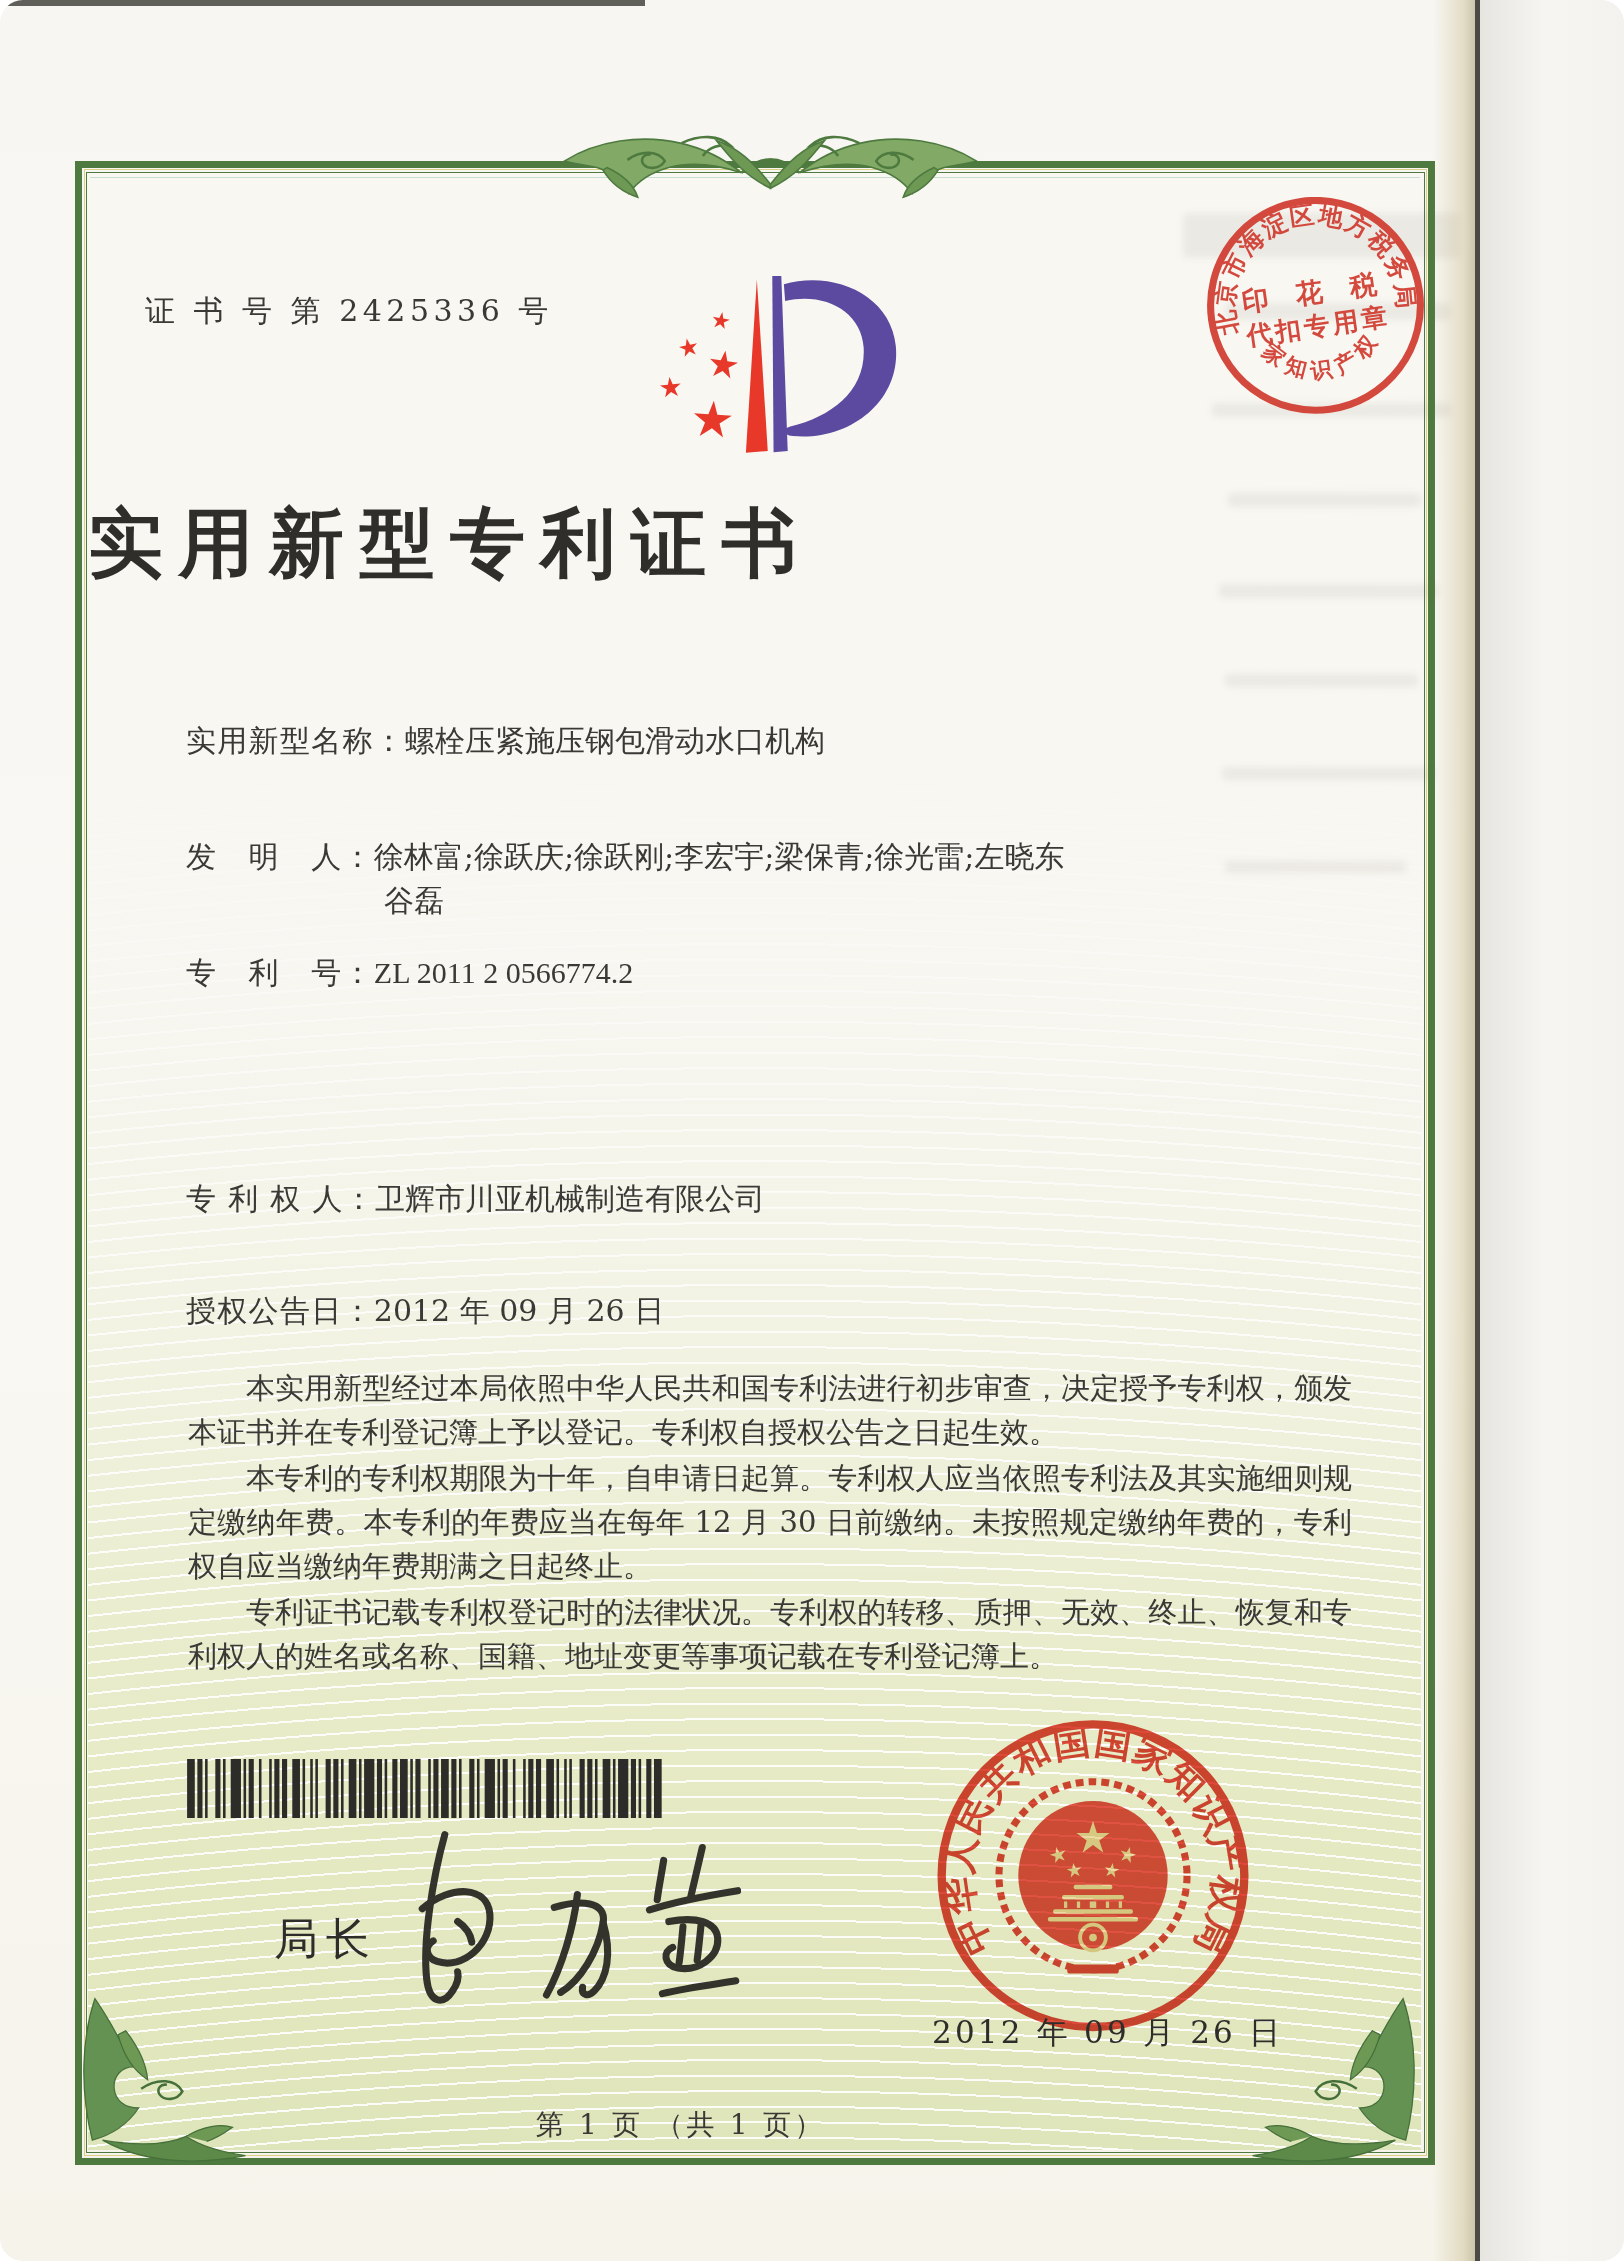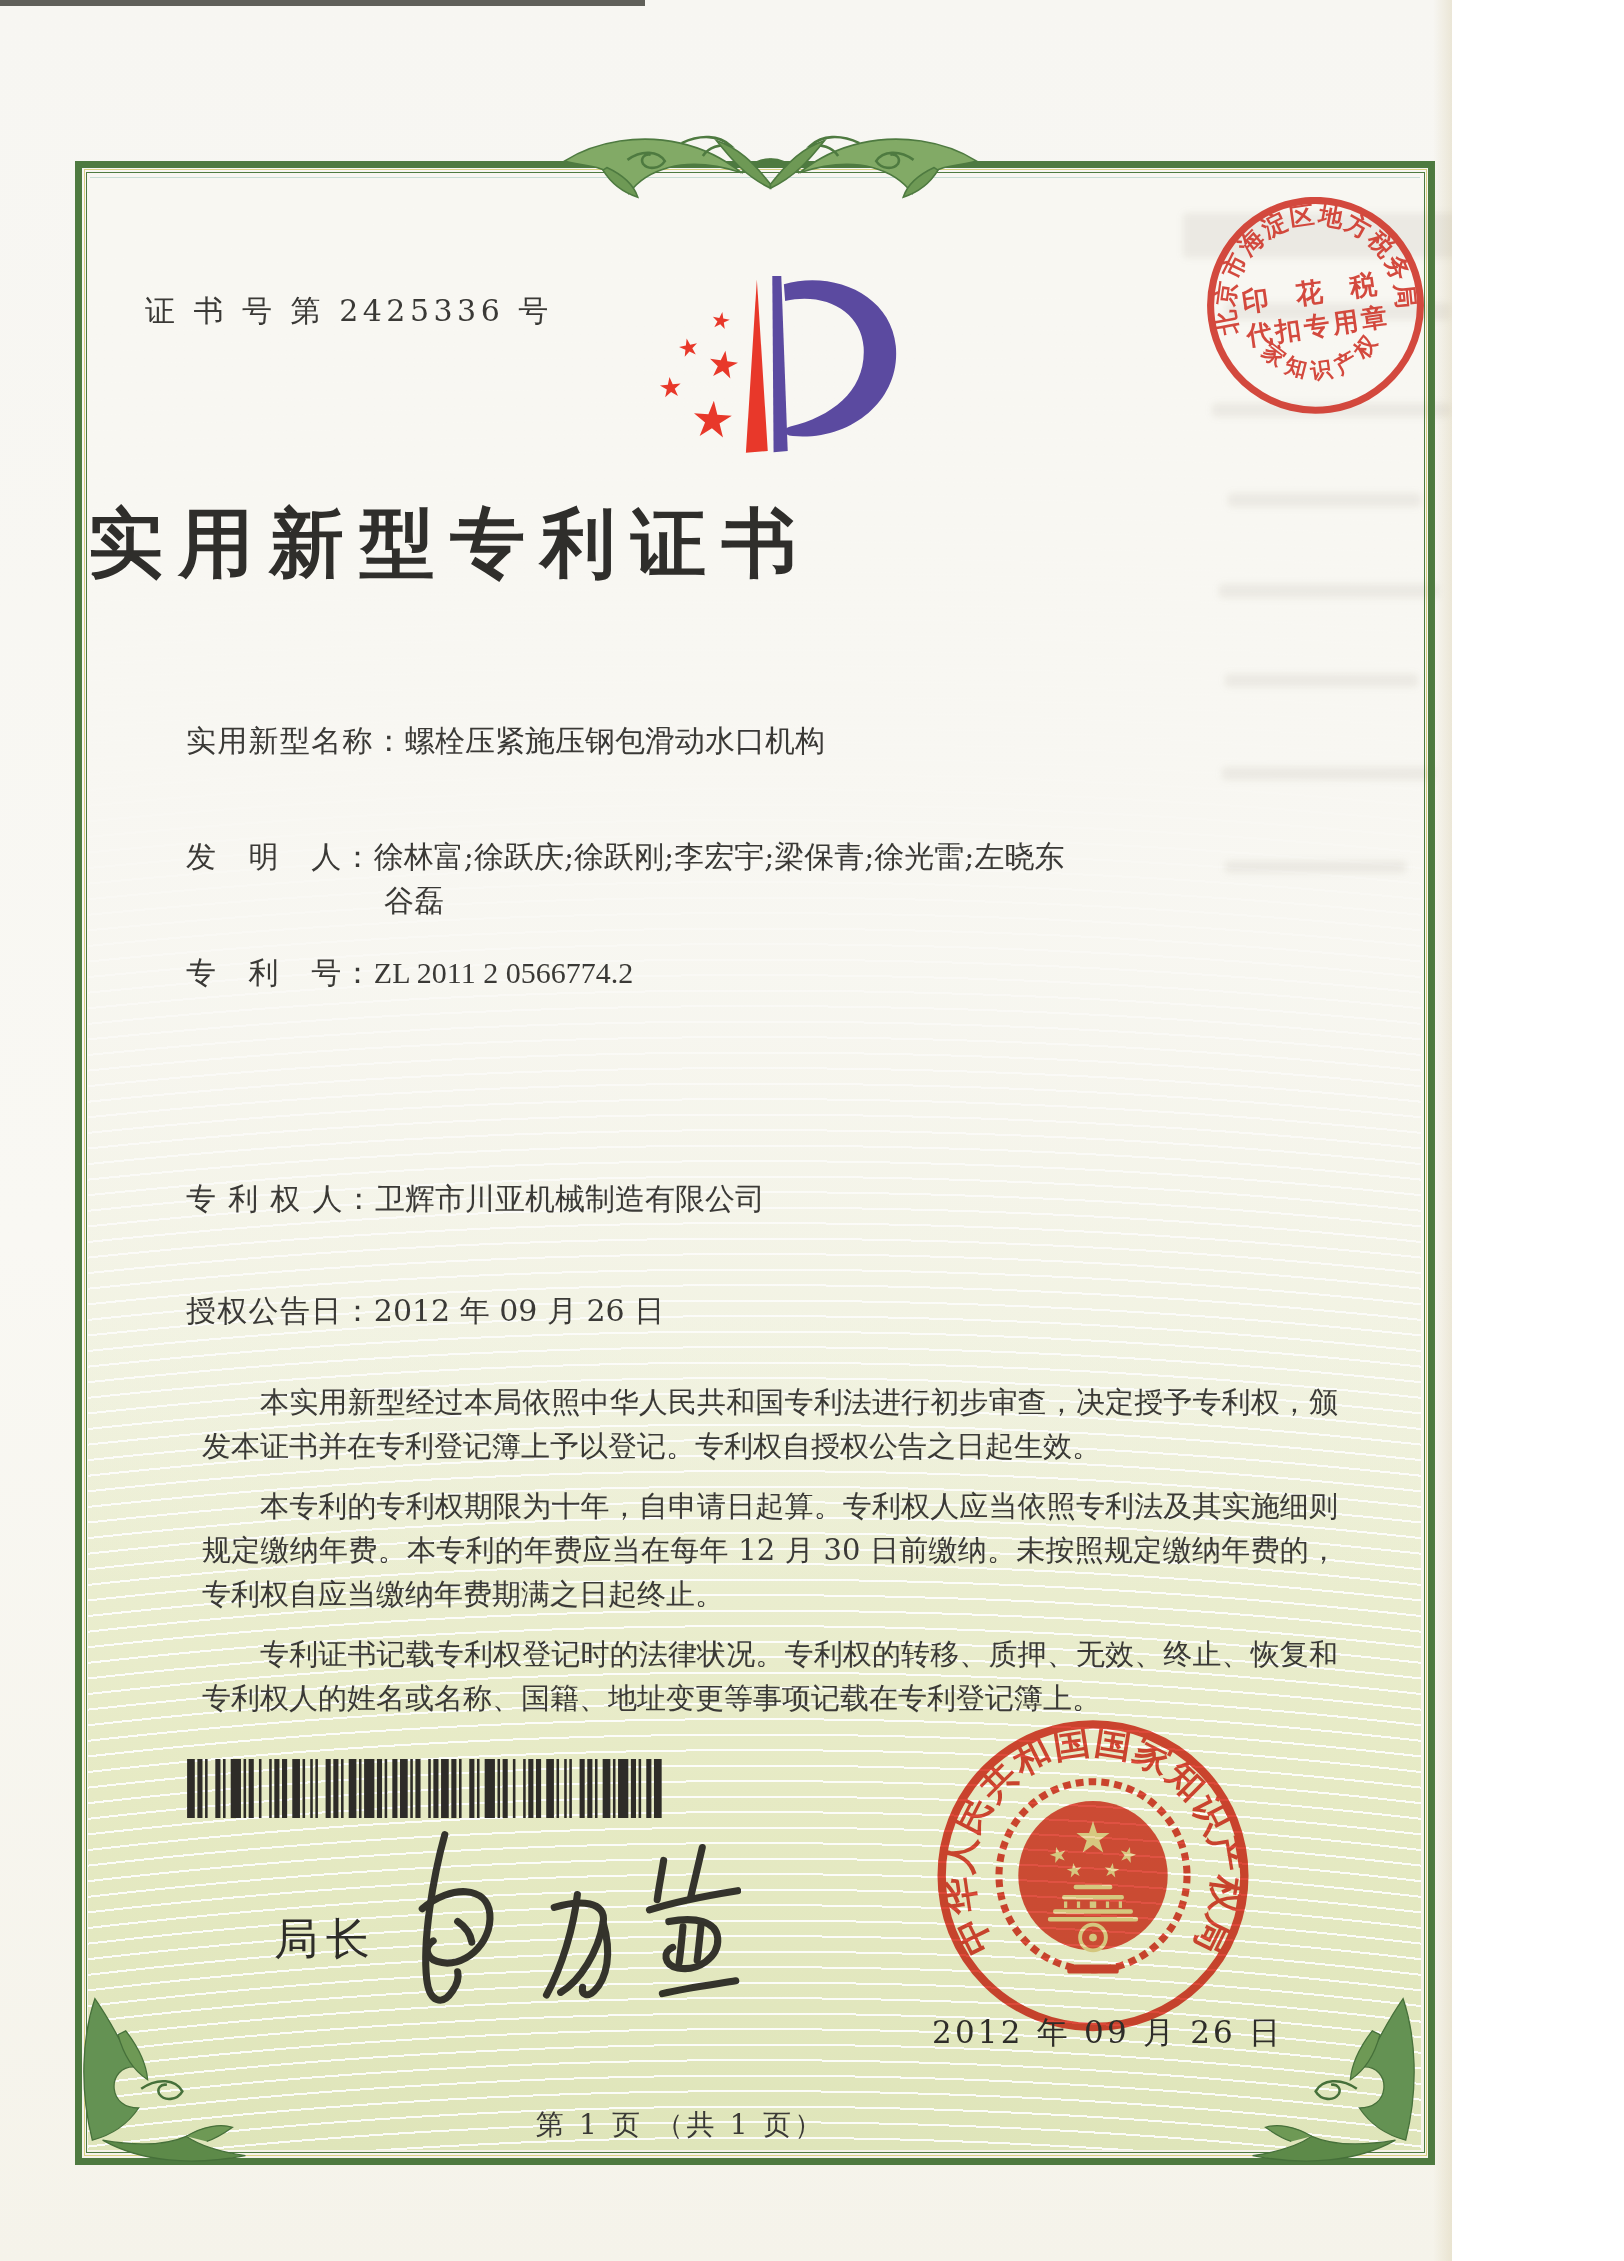--- a/index.html
+++ b/index.html
@@ -1,18 +1,18 @@
 <!DOCTYPE html>
 <html style="font-size:10.3px"><head>
 <meta charset="utf-8">
 <style>
   html,body{margin:0;padding:0;}
-  #page{position:relative;width:1452px;height:2261px;overflow:hidden;
+  #page{position:relative;width:1624px;height:2261px;overflow:hidden;
         background:linear-gradient(180deg,#f7f6f2 0%,#f9f8f3 55%,#f5f3ea 100%);
-        font-family:"DejaVu Serif","Liberation Serif",serif;color:#33322e;}
+        font-family:"DejaVu Serif","Liberation Serif",serif;color:#33322e;border-radius:23px;}
   .abs{position:absolute;}
   
   .scan-top-sliver{left:0;top:0;width:645px;height:5.8px;background:#454540;opacity:.85;}
   .paper-curl{left:1433px;top:0;width:43px;height:2261px;
       background:linear-gradient(90deg,rgba(205,190,140,0) 0%,rgba(196,180,128,.38) 70%,rgba(150,135,90,.45) 100%);}
   .scan-edge-line{left:1475px;top:0;width:4.5px;height:2261px;background:#4c4a45;}
   .scan-right{left:1480px;top:0;width:144px;height:2261px;
       background:linear-gradient(90deg,#e7e5e0 0%,#f6f5f2 45%,#f3f2ef 100%);}
   
   .frame-outer{left:75px;top:161px;width:1346px;height:1990px;border:7px solid #4e7a40;}
@@ -32,21 +32,21 @@
   
   .ghost{background:rgba(130,120,100,.10);filter:blur(3.9px);border-radius:3.9px;}
   
   .cert-no{left:145px;top:291px;font-size:30px;letter-spacing:4.5px;color:#3a3936;}
   .title{left:88px;top:494px;width:1333px;text-align:left;font-size:75px;font-weight:bold;
          letter-spacing:15.5px;color:#2f2e2b;}
   .row{left:186px;font-size:30px;white-space:nowrap;color:#3a3936;}
   .row .lab{letter-spacing:1.3px;text-align:right;}
   .paras{left:186px;top:1364px;width:1168px;font-size:29px;line-height:44px;
          text-align:justify;color:#3a3936;}
-  .paras p{margin:16px;text-indent:2em;}
+  .paras p{margin:2px;text-indent:2em;}
   .sig-label{left:274px;top:1910px;font-size:44px;letter-spacing:7.7px;color:#2e2d29;}
   .seal-date{left:932px;top:2012px;font-size:31px;letter-spacing:3.2px;color:#2e2d29;}
   .footer{left:100px;top:2106px;width:1161px;text-align:center;font-size:28px;letter-spacing:3.2px;color:#3a3936;}
   svg{display:block;}
   .stamp-text{font-family:"DejaVu Serif","Liberation Serif",serif;fill:#d0372b;font-weight:bold;}
   .seal-text{font-family:"DejaVu Serif","Liberation Serif",serif;fill:#dd3b2b;font-weight:bold;}
 </style>
 </head>
 <body>
 

